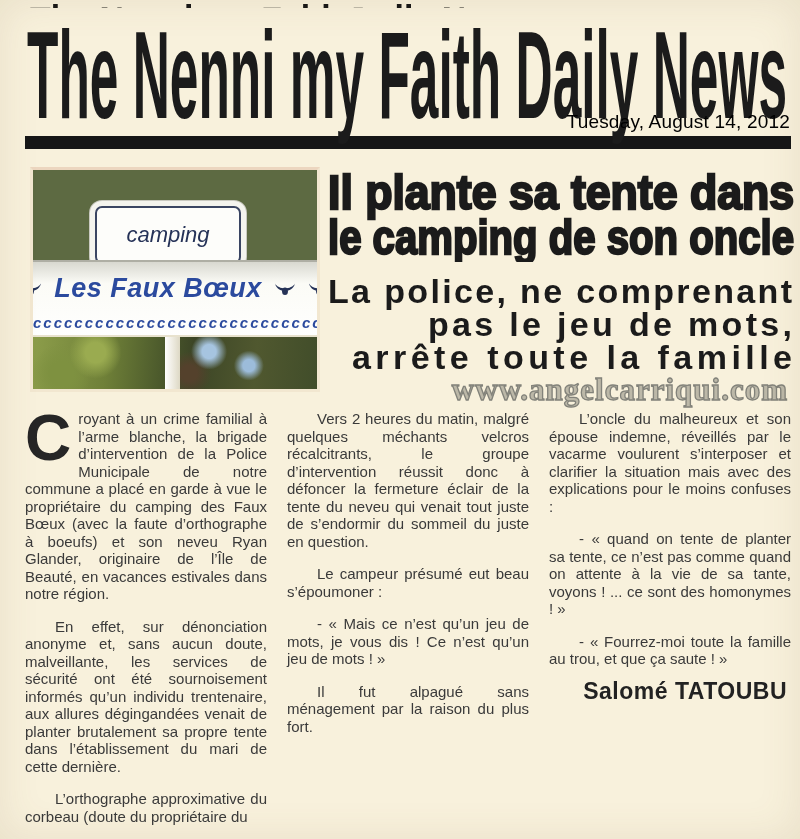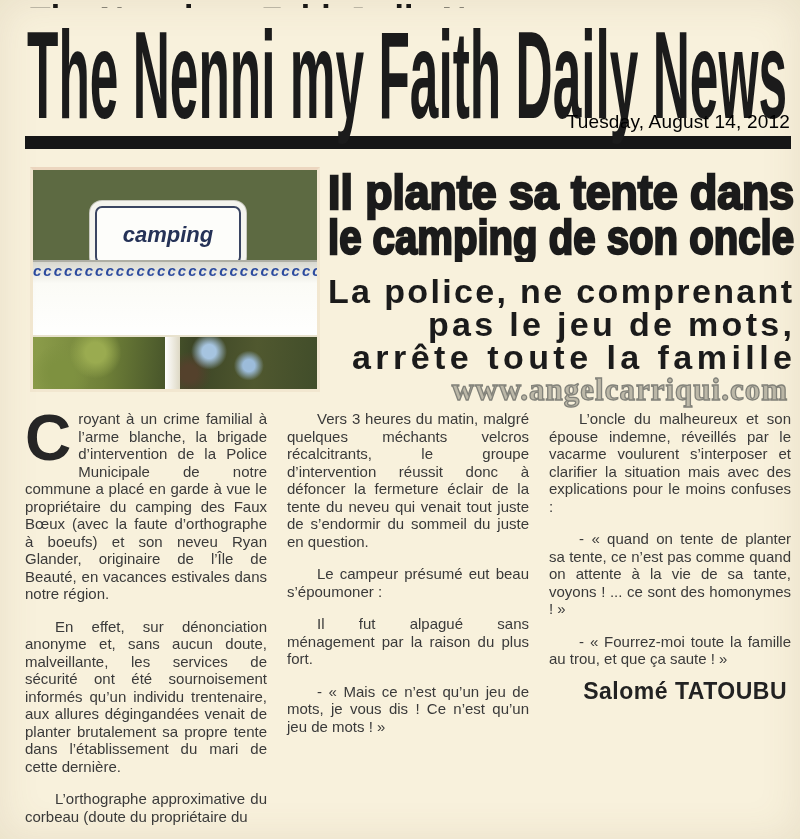--- a/index.html
+++ b/index.html
@@ -33,21 +33,21 @@
       radial-gradient(circle at 95% 10%, #9cbcda 0 10px, transparent 30px),
       radial-gradient(circle at 30% 55%, #6b5a36 0 18px, transparent 48px),
       radial-gradient(circle at 68% 60%, #715f3c 0 10px, transparent 34px),
       radial-gradient(circle at 88% 75%, #4a5230 0 22px, transparent 52px),
       radial-gradient(circle at 48% 38%, #3f4626 0 16px, transparent 44px),
       linear-gradient(100deg,#55603a 0%,#66714a 35%,#5c684 0%,#5c6844 60%,#4e5a34 100%);}
   #camping-sign{position:absolute;left:62px;top:36px;width:142px;height:54px;
     background:#fdfdfa;border:2px solid #3a4562;border-radius:7px;
     box-shadow:0 0 0 5px #f4f4ee, 0 0 0 6px #c9c9c0;
     display:flex;align-items:center;justify-content:center;}
-  #camping-sign span{font-size:22px;font-style:italic;font-weight:700;color:#253257;}
+  #camping-sign span{font-size:22px;font-style:italic;font-weight:400;color:#253257;}
   #main-sign{position:absolute;left:0;right:0;top:90px;height:82px;
     background:linear-gradient(#d8d8d0,#fbfbf6 26%,#ffffff);
     border-top:2px solid #aeaea4;}
   #main-sign-row{height:52px;display:flex;align-items:center;justify-content:center;gap:12px;}
   #main-sign-label{font-size:27px;font-weight:700;font-style:italic;color:#2b4a9e;
     letter-spacing:.5px;white-space:nowrap;}
   .bull{flex:0 0 auto;}
   #wave-row{height:22px;overflow:hidden;text-align:center;color:#2b4a9e;
     font-weight:700;font-style:italic;font-size:15px;line-height:18px;letter-spacing:2px;
     white-space:nowrap;}
@@ -97,20 +97,35 @@
 </svg>
 
 <div id="issue-date">Tuesday, August 14, 2012</div>
 
 <div id="lead-photo">
   <div id="photo-trees"></div>
   <div id="camping-sign">
     <span>camping</span>
   </div>
   <div id="main-sign">
+    <div id="main-sign-row">
+      <svg class="bull" width="22" height="15" viewBox="0 0 24 15">
+        <path d="M1 2 C5 9 19 9 23 2 C21 8 17 10 12 10 C7 10 3 8 1 2 Z" fill="#253257"></path>
+        <ellipse cx="12" cy="10.5" rx="3.2" ry="4.2" fill="#253257"></ellipse>
+      </svg>
+      <span id="main-sign-label">Les Faux Bœux</span>
+      <svg class="bull" width="22" height="15" viewBox="0 0 24 15">
+        <path d="M1 2 C5 9 19 9 23 2 C21 8 17 10 12 10 C7 10 3 8 1 2 Z" fill="#253257"></path>
+        <ellipse cx="12" cy="10.5" rx="3.2" ry="4.2" fill="#253257"></ellipse>
+      </svg>
+      <svg class="bull" width="22" height="15" viewBox="0 0 24 15">
+        <path d="M1 2 C5 9 19 9 23 2 C21 8 17 10 12 10 C7 10 3 8 1 2 Z" fill="#253257"></path>
+        <ellipse cx="12" cy="10.5" rx="3.2" ry="4.2" fill="#253257"></ellipse>
+      </svg>
+    </div>
     <div id="wave-row">cccccccccccccccccccccccccccccccccc</div>
   </div>
   <div id="photo-bush">
     <div id="sign-post"></div>
   </div>
 </div>
 
 <svg id="headline-svg" width="470" height="96" xmlns="http://www.w3.org/2000/svg">
   <text x="0" y="43" font-family="Liberation Sans, sans-serif" font-weight="700" font-size="48" fill="#1b1b1b" stroke="#1b1b1b" stroke-width="2.4" textLength="466" lengthAdjust="spacingAndGlyphs">Il plante sa tente dans</text>
   <text x="0" y="88" font-family="Liberation Sans, sans-serif" font-weight="700" font-size="48" fill="#1b1b1b" stroke="#1b1b1b" stroke-width="2.4" textLength="466" lengthAdjust="spacingAndGlyphs">le camping de son oncle</text>
@@ -126,24 +141,24 @@
 
 <div id="article">
   <div class="col">
     <p class="noindent">
       <span class="dropcap">C</span><span>royant à un crime familial à l’arme blanche, la brigade d’intervention de la Police Municipale de notre commune a placé en garde à vue le propriétaire du camping des Faux Bœux (avec la faute d’orthographe à boeufs) et son neveu Ryan Glander, originaire de l’Île de Beauté, en vacances estivales dans notre région.</span>
     </p>
     <p>En effet, sur dénonciation anonyme et, sans aucun doute, malveillante, les services de sécurité ont été sournoisement informés qu’un individu trentenaire, aux allures dégingandées venait de planter brutalement sa propre tente dans l’établissement du mari de cette dernière.</p>
     <p>L’orthographe approximative du corbeau (doute du propriétaire du</p>
   </div>
   <div class="col">
-    <p>Vers 3 heures du matin, malgré quelques méchants velcros récalcitrants, le groupe d’intervention réussit donc à défoncer la fermeture éclair de la tente du neveu qui venait tout juste de s’endormir du sommeil du juste en question.</p>
+    <p>Vers 2 heures du matin, malgré quelques méchants velcros récalcitrants, le groupe d’intervention réussit donc à défoncer la fermeture éclair de la tente du neveu qui venait tout juste de s’endormir du sommeil du juste en question.</p>
     <p>Le campeur présumé eut beau s’époumoner :</p>
+    <p>- « Mais ce n’est qu’un jeu de mots, je vous dis ! Ce n’est qu’un jeu de mots ! »</p>
     <p>Il fut alpagué sans ménagement par la raison du plus fort.</p>
-    <p>- « Mais ce n’est qu’un jeu de mots, je vous dis ! Ce n’est qu’un jeu de mots ! »</p>
   </div>
   <div class="col">
     <p>L’oncle du malheureux et son épouse indemne, réveillés par le vacarme voulurent s’interposer et clarifier la situation mais avec des explications pour le moins confuses :</p>
     <p>- « quand on tente de planter sa tente, ce n’est pas comme quand on attente à la vie de sa tante, voyons ! ... ce sont des homonymes ! »</p>
     <p>- « Fourrez-moi toute la famille au trou, et que ça saute ! »</p>
     <p id="byline">Salomé TATOUBU</p>
   </div>
 </div>
 
 </body></html>

